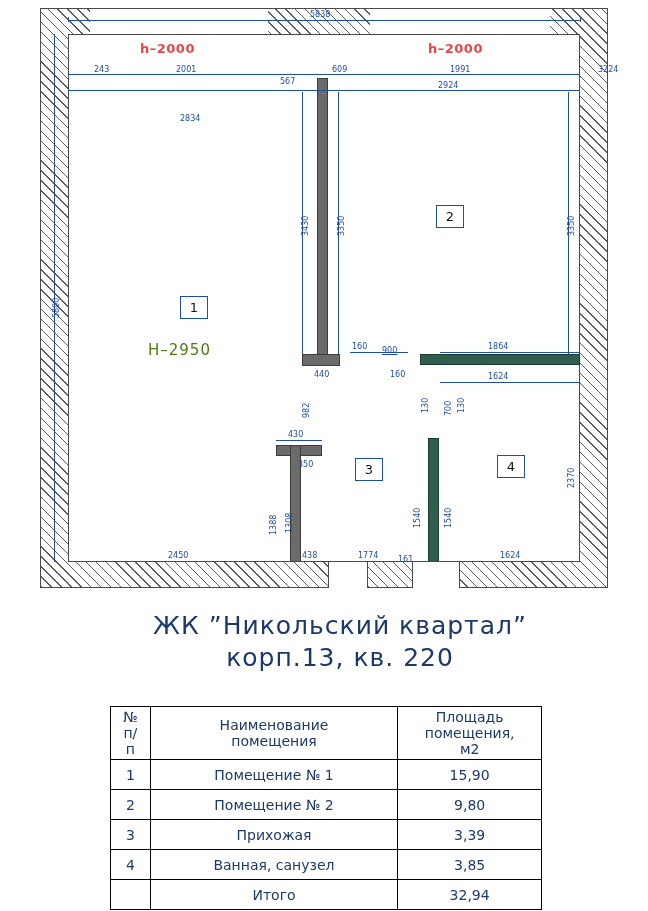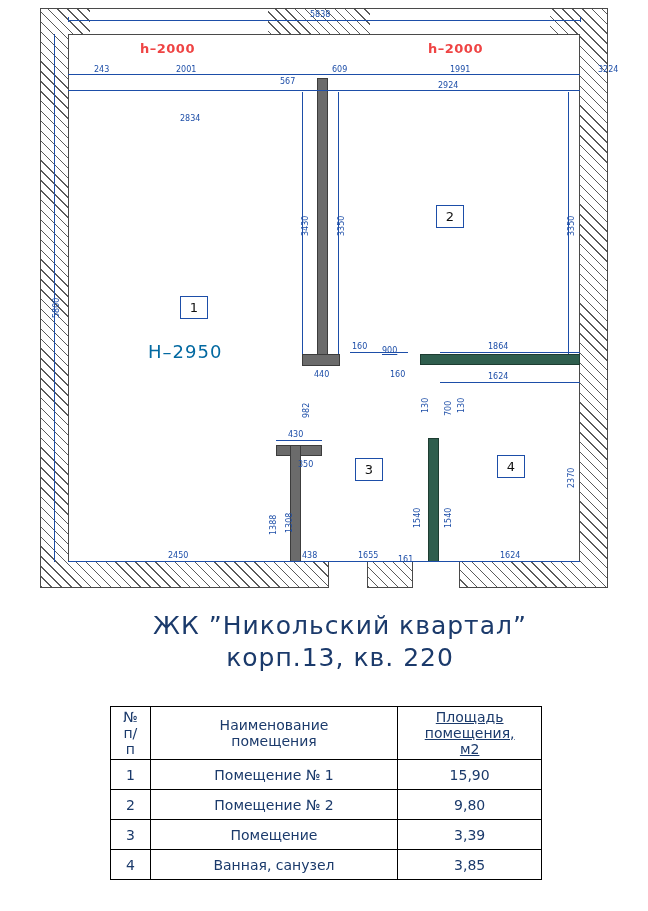--- a/index.html
+++ b/index.html
@@ -15,37 +15,37 @@
   .win{position:absolute;background:#ffffff;border-top:1px solid #4a4a4a;border-bottom:1px solid #4a4a4a;box-sizing:border-box;}
   .win-label{position:absolute;font-size:13px;font-weight:bold;letter-spacing:.5px;color:#ef4444;}
   
   .door-gap{position:absolute;background:#ffffff;border-left:1px solid #4a4a4a;border-right:1px solid #4a4a4a;box-sizing:border-box;}
   
   .part{position:absolute;background:#6b6b6b;border:1px solid #3c3c3c;box-sizing:border-box;}
   .part.green{background:#2f5e4e;border-color:#1d3c31;}
   
   .roombox{position:absolute;border:1px solid #1d4ea8;background:#fff;color:#111;font-size:13px;
      display:flex;align-items:center;justify-content:center;box-sizing:border-box;}
-  .htext{position:absolute;font-size:18px;letter-spacing:1px;color:#0369a1;}
+  .htext{position:absolute;font-size:15px;letter-spacing:1px;color:#4d7c0f;}
   
   .dim{position:absolute;background:#1d4ea8;}
   .dimh{height:1px;}
   .dimv{width:1px;}
   .dtxt{position:absolute;color:#1d4ea8;font-size:8px;white-space:nowrap;font-family:"DejaVu Sans",sans-serif;}
   .dtxt.v{transform-origin:0 0;transform:rotate(-90deg);}
   .tick{position:absolute;background:#1d4ea8;width:1px;height:5px;}
   
   .title{position:absolute;left:0;top:610px;width:648px;text-align:center;font-size:25px;line-height:32px;color:#1b3a6b;letter-spacing:1px;font-family:"DejaVu Sans",sans-serif;margin-left:16px;}
   
   table.tbl{position:absolute;left:110px;top:706px;width:432px;border-collapse:collapse;}
   table.tbl td,table.tbl th{border:1px solid #000;color:#1b3a6b;font-size:14px;text-align:center;padding:2px 3px;font-weight:normal;}
   table.tbl th{font-size:14px;}
   .c-num{width:34px;}
   .c-name{width:250px;}
-  .c-area{width:140px;text-decoration:underline;}
+  .c-area{width:140px;}
   .drow td{height:25px;}
 </style>
 </head>
 <body>
 
 <div class="plan">
 
   <div class="wall-outer"></div>
   <div class="inner-void"></div>
 
@@ -117,21 +117,21 @@
   <div class="dtxt" style="left:258px;top:452px;">350</div>
   <div class="dtxt v" style="left:229px;top:527px;">1388</div>
   <div class="dtxt v" style="left:245px;top:525px;">1308</div>
   <div class="dtxt v" style="left:373px;top:520px;">1540</div>
   <div class="dtxt v" style="left:404px;top:520px;">1540</div>
   <div class="dtxt v" style="left:527px;top:480px;">2370</div>
 
   <div class="dim dimh" style="left:28px;top:553px;width:512px;"></div>
   <div class="dtxt" style="left:128px;top:543px;">2450</div>
   <div class="dtxt" style="left:262px;top:543px;">438</div>
-  <div class="dtxt" style="left:318px;top:543px;">1655</div>
+  <div class="dtxt" style="left:318px;top:543px;">1774</div>
   <div class="dtxt" style="left:358px;top:547px;">161</div>
   <div class="dtxt" style="left:460px;top:543px;">1624</div>
 </div>
 
 <div class="title">
   <div>ЖК ”Никольский  квартал”</div>
   <div>корп.13,  кв.  220</div>
 </div>
 
 <table class="tbl">
@@ -157,22 +157,27 @@
     <td>Помещение  № 1</td>
     <td>15,90</td>
   </tr>
   <tr class="drow">
     <td>2</td>
     <td>Помещение  № 2</td>
     <td>9,80</td>
   </tr>
   <tr class="drow">
     <td>3</td>
-    <td>Помещение</td>
+    <td>Прихожая</td>
     <td>3,39</td>
   </tr>
   <tr class="drow">
     <td>4</td>
     <td>Ванная, санузел</td>
     <td>3,85</td>
   </tr>
+  <tr class="drow">
+    <td></td>
+    <td>Итого</td>
+    <td>32,94</td>
+  </tr>
 </tbody>
   </table>
 
 </body></html>

